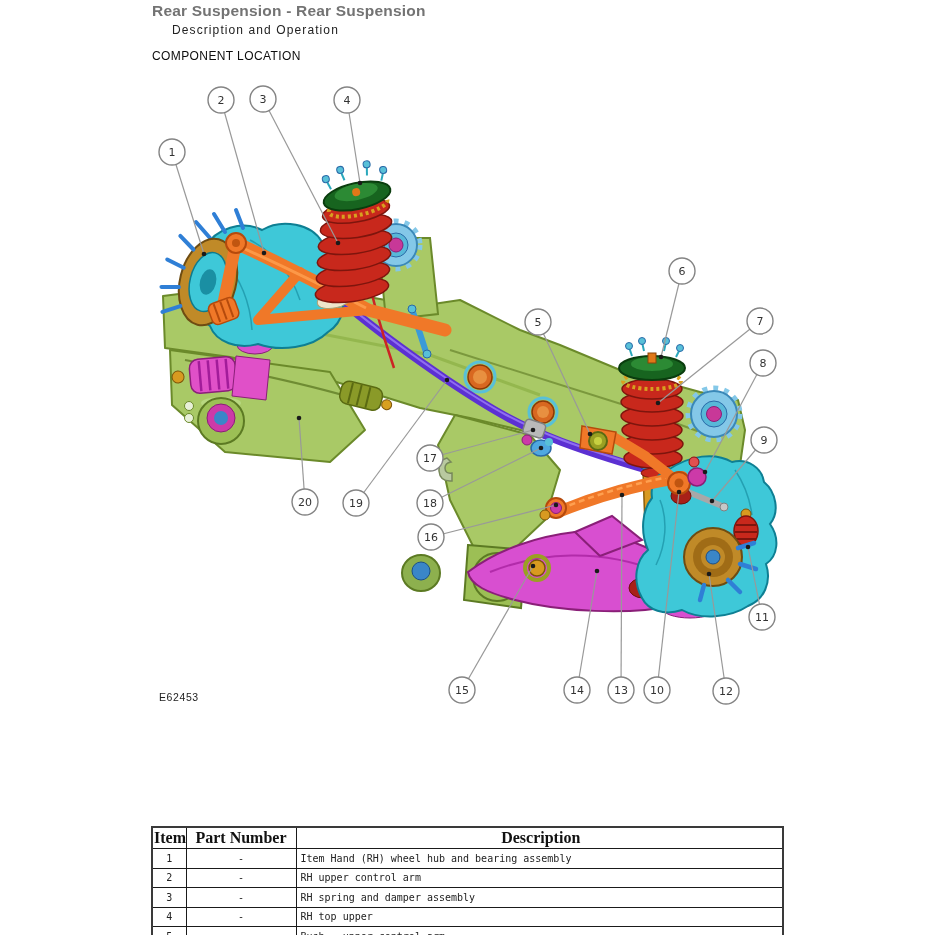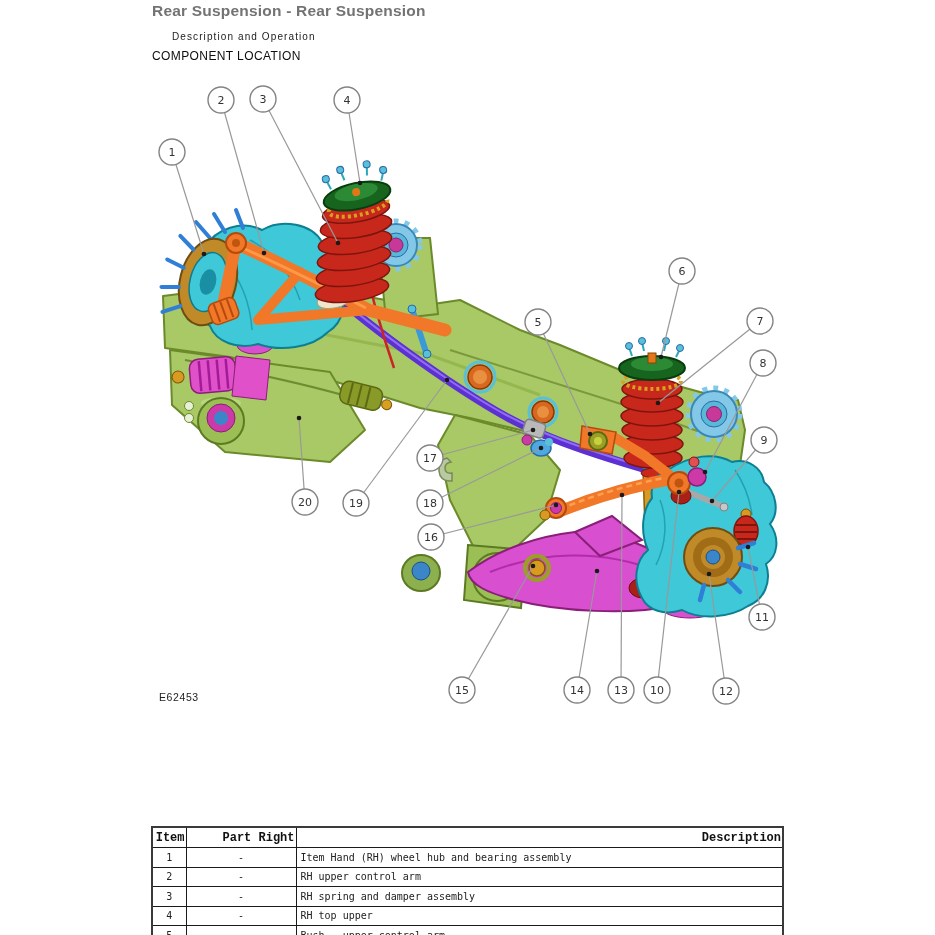--- a/index.html
+++ b/index.html
@@ -1,35 +1,35 @@
 <!DOCTYPE html>
 <html><head>
 <meta charset="utf-8">
 <style>
   html,body{margin:0;padding:0;background:#ffffff;}
   body{width:935px;height:935px;position:relative;overflow:hidden;
        font-family:"Liberation Sans",sans-serif;color:#111;}
   .hdr{position:absolute;left:152px;top:2px;}
   .title{font-size:15.5px;font-weight:bold;letter-spacing:.2px;color:#737373;}
-  .subtitle{font-size:10px;letter-spacing:1.1px;color:#222;margin-top:11px;padding-left:20px;}
+  .subtitle{font-size:12px;letter-spacing:1.1px;color:#222;margin-top:3px;padding-left:20px;}
   .section{position:absolute;left:152px;top:49px;font-size:12px;font-weight:normal;letter-spacing:.4px;color:#0d0d0d;}
   .figcode{position:absolute;left:159px;top:691px;font-size:10.5px;letter-spacing:.6px;color:#222;}
   svg.diagram{position:absolute;left:0;top:0;}
 
   
   .leader{stroke:#999;stroke-width:1.2;fill:none;}
   .leader-dot{fill:#1a1a1a;}
   .callout-circle{fill:#fff;stroke:#848484;stroke-width:1.4;}
   .callout-num{font:11px "DejaVu Sans",sans-serif;fill:#333;text-anchor:middle;}
 
   
   table.parts{position:absolute;left:151px;top:826px;width:633px;border-collapse:collapse;
               border:2px solid #3a3a3a;table-layout:fixed;}
   table.parts th,table.parts td{border:1px solid #1a1a1a;overflow:hidden;white-space:nowrap;}
-  table.parts th{height:17px;font-size:12px;font-weight:bold;text-align:right;font-family:Liberation Mono, monospace;}
+  table.parts th{height:17px;font-size:16px;font-weight:bold;text-align:center;font-family:Liberation Serif, serif;}
   table.parts td{height:16.5px;font-size:10px;font-family:"DejaVu Sans Mono",monospace;color:#222;}
   th.col-desc,td.col-desc{text-align:left;padding-left:4px;}
   td.col-item,td.col-part{text-align:center;}
   col.c-item{width:34px;} col.c-part{width:110px;}
 </style>
 </head>
 <body>
 
 <div class="hdr">
   <div class="title">Rear Suspension - Rear Suspension</div>
@@ -422,21 +422,21 @@
 
 <table class="parts">
   <colgroup>
       <col class="c-item">
       <col class="c-part">
       <col class="c-desc">
     </colgroup>
   <thead>
     <tr>
       <th class="col-item">Item</th>
-      <th class="col-part">Part Right</th>
+      <th class="col-part">Part Number</th>
       <th class="col-desc">Description</th>
     </tr>
   </thead>
   <tbody>
       <tr>
         <td class="col-item">1</td>
         <td class="col-part">-</td>
         <td class="col-desc">Item Hand (RH) wheel hub and bearing assembly</td>
       </tr>
       <tr>

